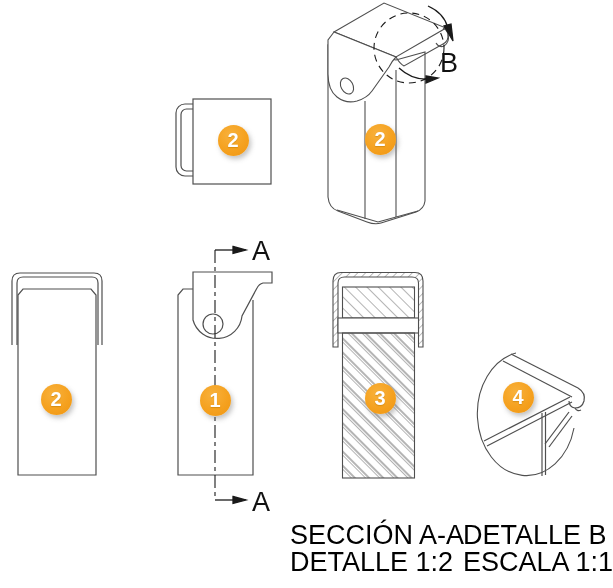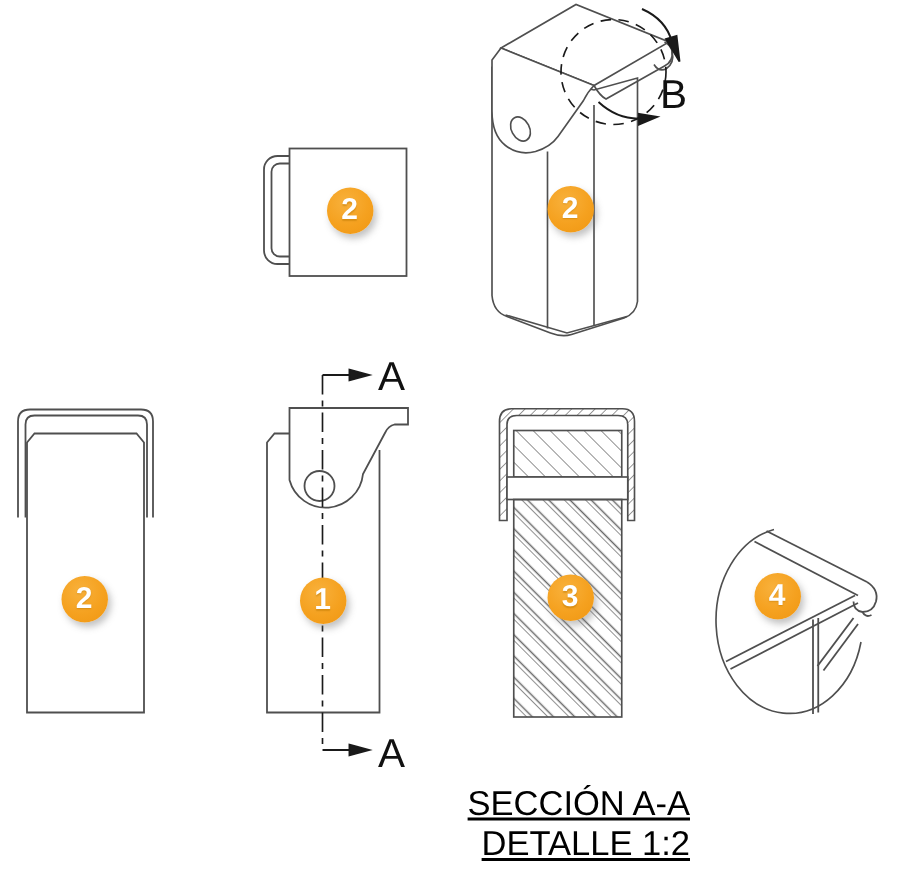--- a/index.html
+++ b/index.html
@@ -25,25 +25,24 @@
   }
   .sec-letter{
     position:absolute;
     color:#111111;
     font-size:27px;
     line-height:1;
   }
   .caption{
     position:absolute;
     color:#000000;
-    font-size:23px;
+    font-size:27px;
     line-height:27px;
-    text-align:right;
+    text-align:left;
     white-space:nowrap;
-    text-decoration:underline;
   }
 </style>
 </head>
 <body>
 
 <div class="canvas">
 
   <svg width="613" height="588" viewBox="0 0 613 588">
     <defs>
       <pattern id="patTop" width="8" height="8" patternUnits="userSpaceOnUse" patternTransform="rotate(-45)">
@@ -140,14 +139,18 @@
     </div>
 
   <div class="sec-letter" style="left:252px;top:238px;">A</div>
   <div class="sec-letter" style="left:252px;top:489px;">A</div>
   <div class="sec-letter" style="left:440px;top:50px;">B</div>
 
   <div class="caption" style="left:290px;top:522px;width:170px;">
     <div>SECCIÓN A-A</div>
     <div>DETALLE 1:2</div>
   </div>
+  <div class="caption" style="left:463px;top:522px;width:140px;">
+    <div>DETALLE B</div>
+    <div>ESCALA 1:1</div>
+  </div>
 
 </div>
 
 </body></html>

